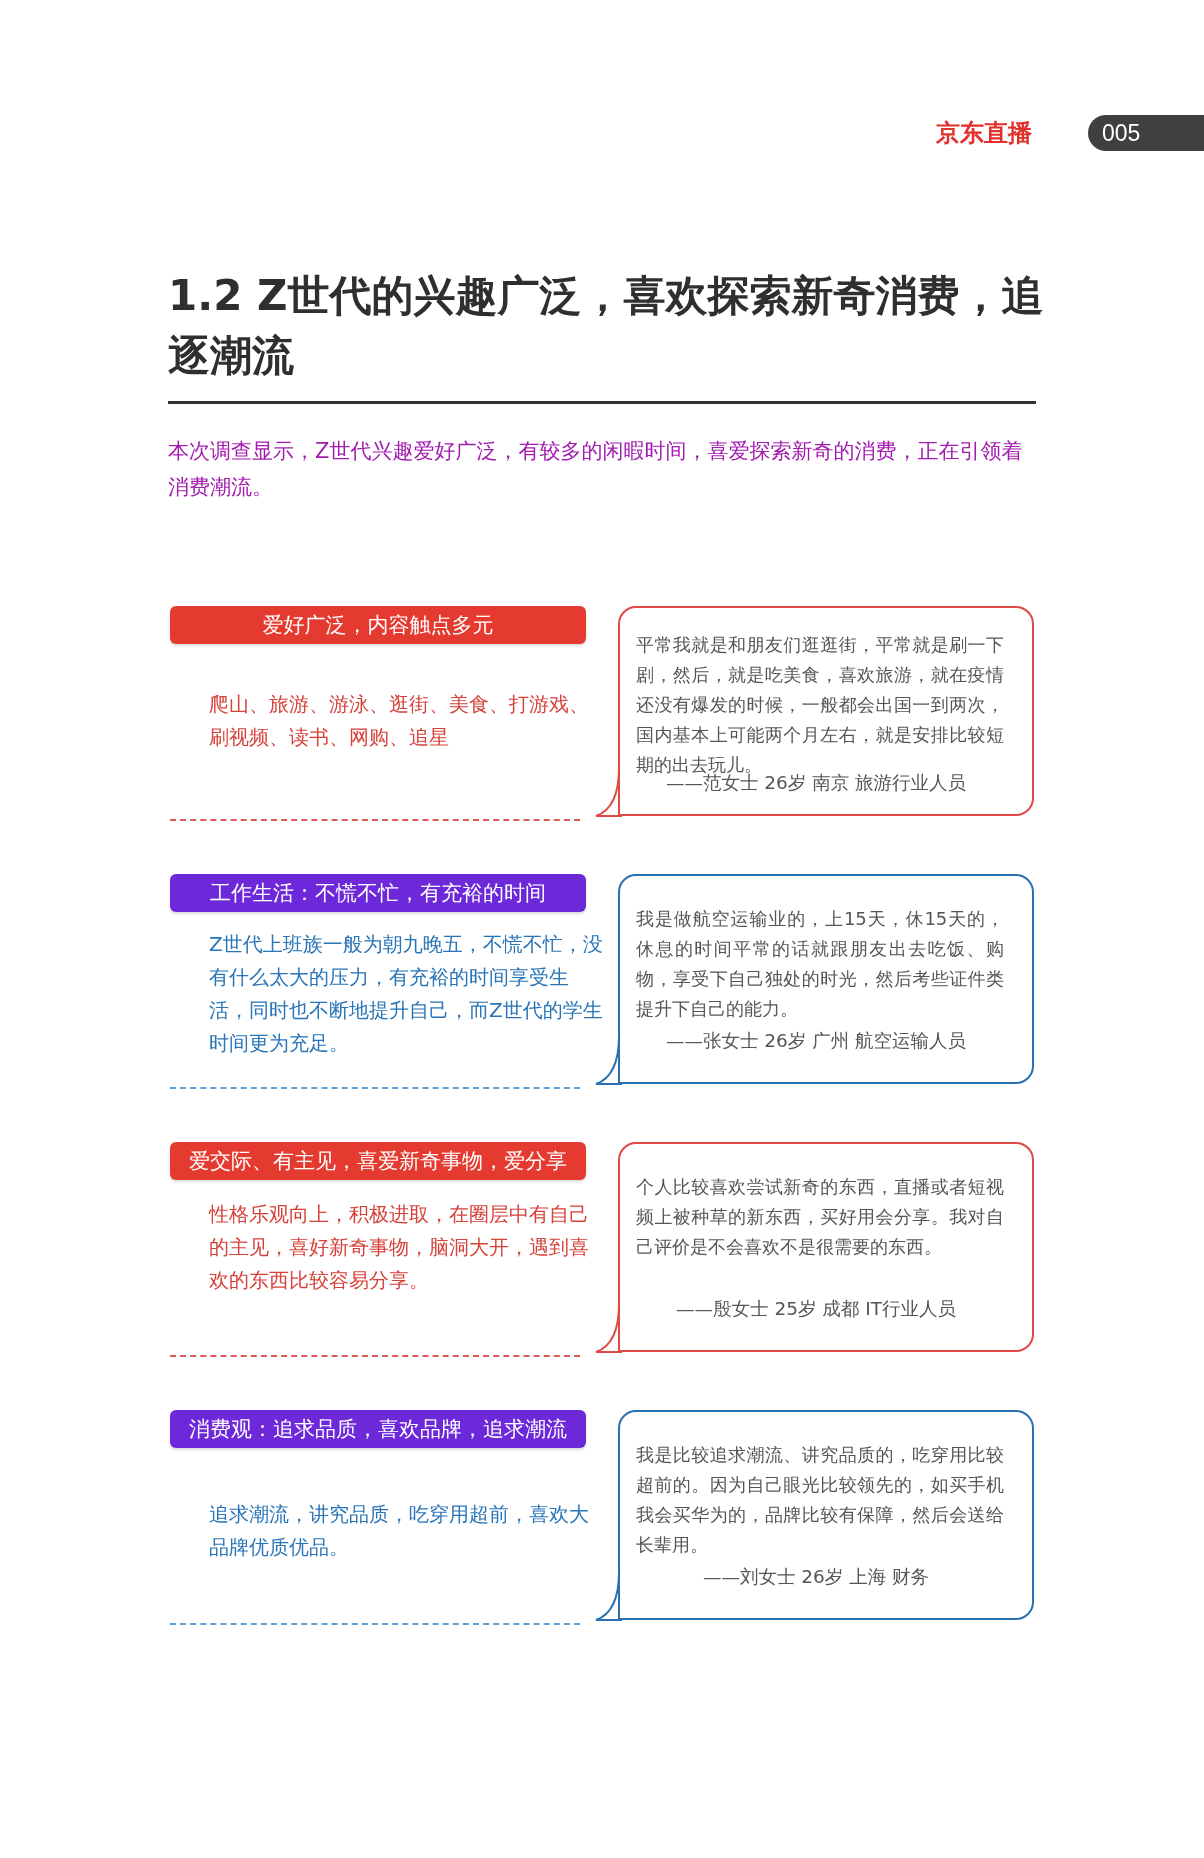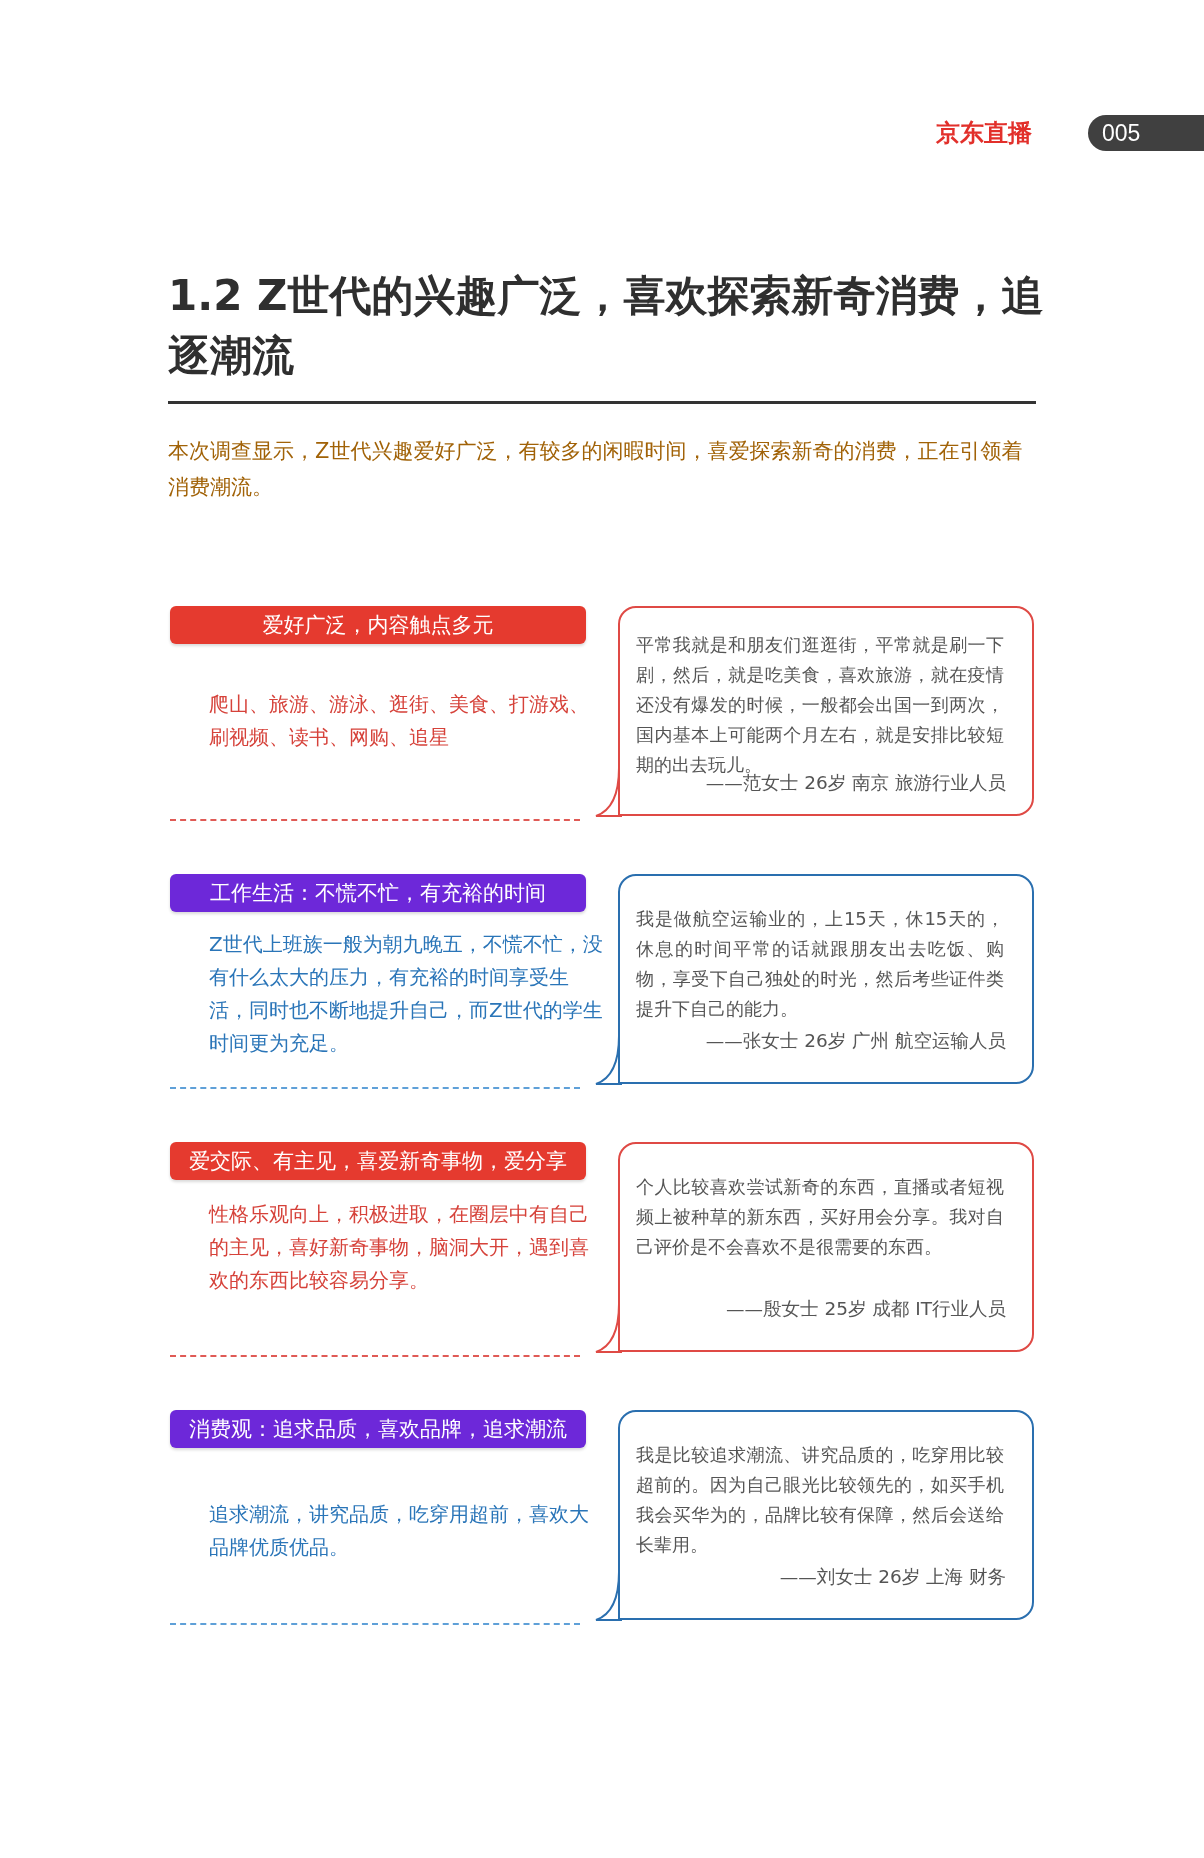--- a/index.html
+++ b/index.html
@@ -65,21 +65,21 @@
       height: 3px;
       background: #333333;
     }
     .intro {
       position: absolute;
       left: 168px;
       top: 433px;
       width: 872px;
       font-size: 21px;
       line-height: 36px;
-      color: #a16207;
+      color: #a21caf;
     }
     
     .section {
       position: absolute;
       left: 0;
       width: 960px;
       height: 226px;
     }
     .label-pill {
       position: absolute;
@@ -145,21 +145,21 @@
       width: 368px;
       font-size: 18px;
       line-height: 30px;
       color: #555555;
       text-align: justify;
     }
     .attrib {
       position: absolute;
       right: 26px;
       width: 380px;
-      text-align: right;
+      text-align: center;
       font-size: 18.5px;
       line-height: 30px;
       color: #555555;
       white-space: nowrap;
     }
   </style>
 </head>
 <body>
 
 <div class="brand">京东直播</div>

